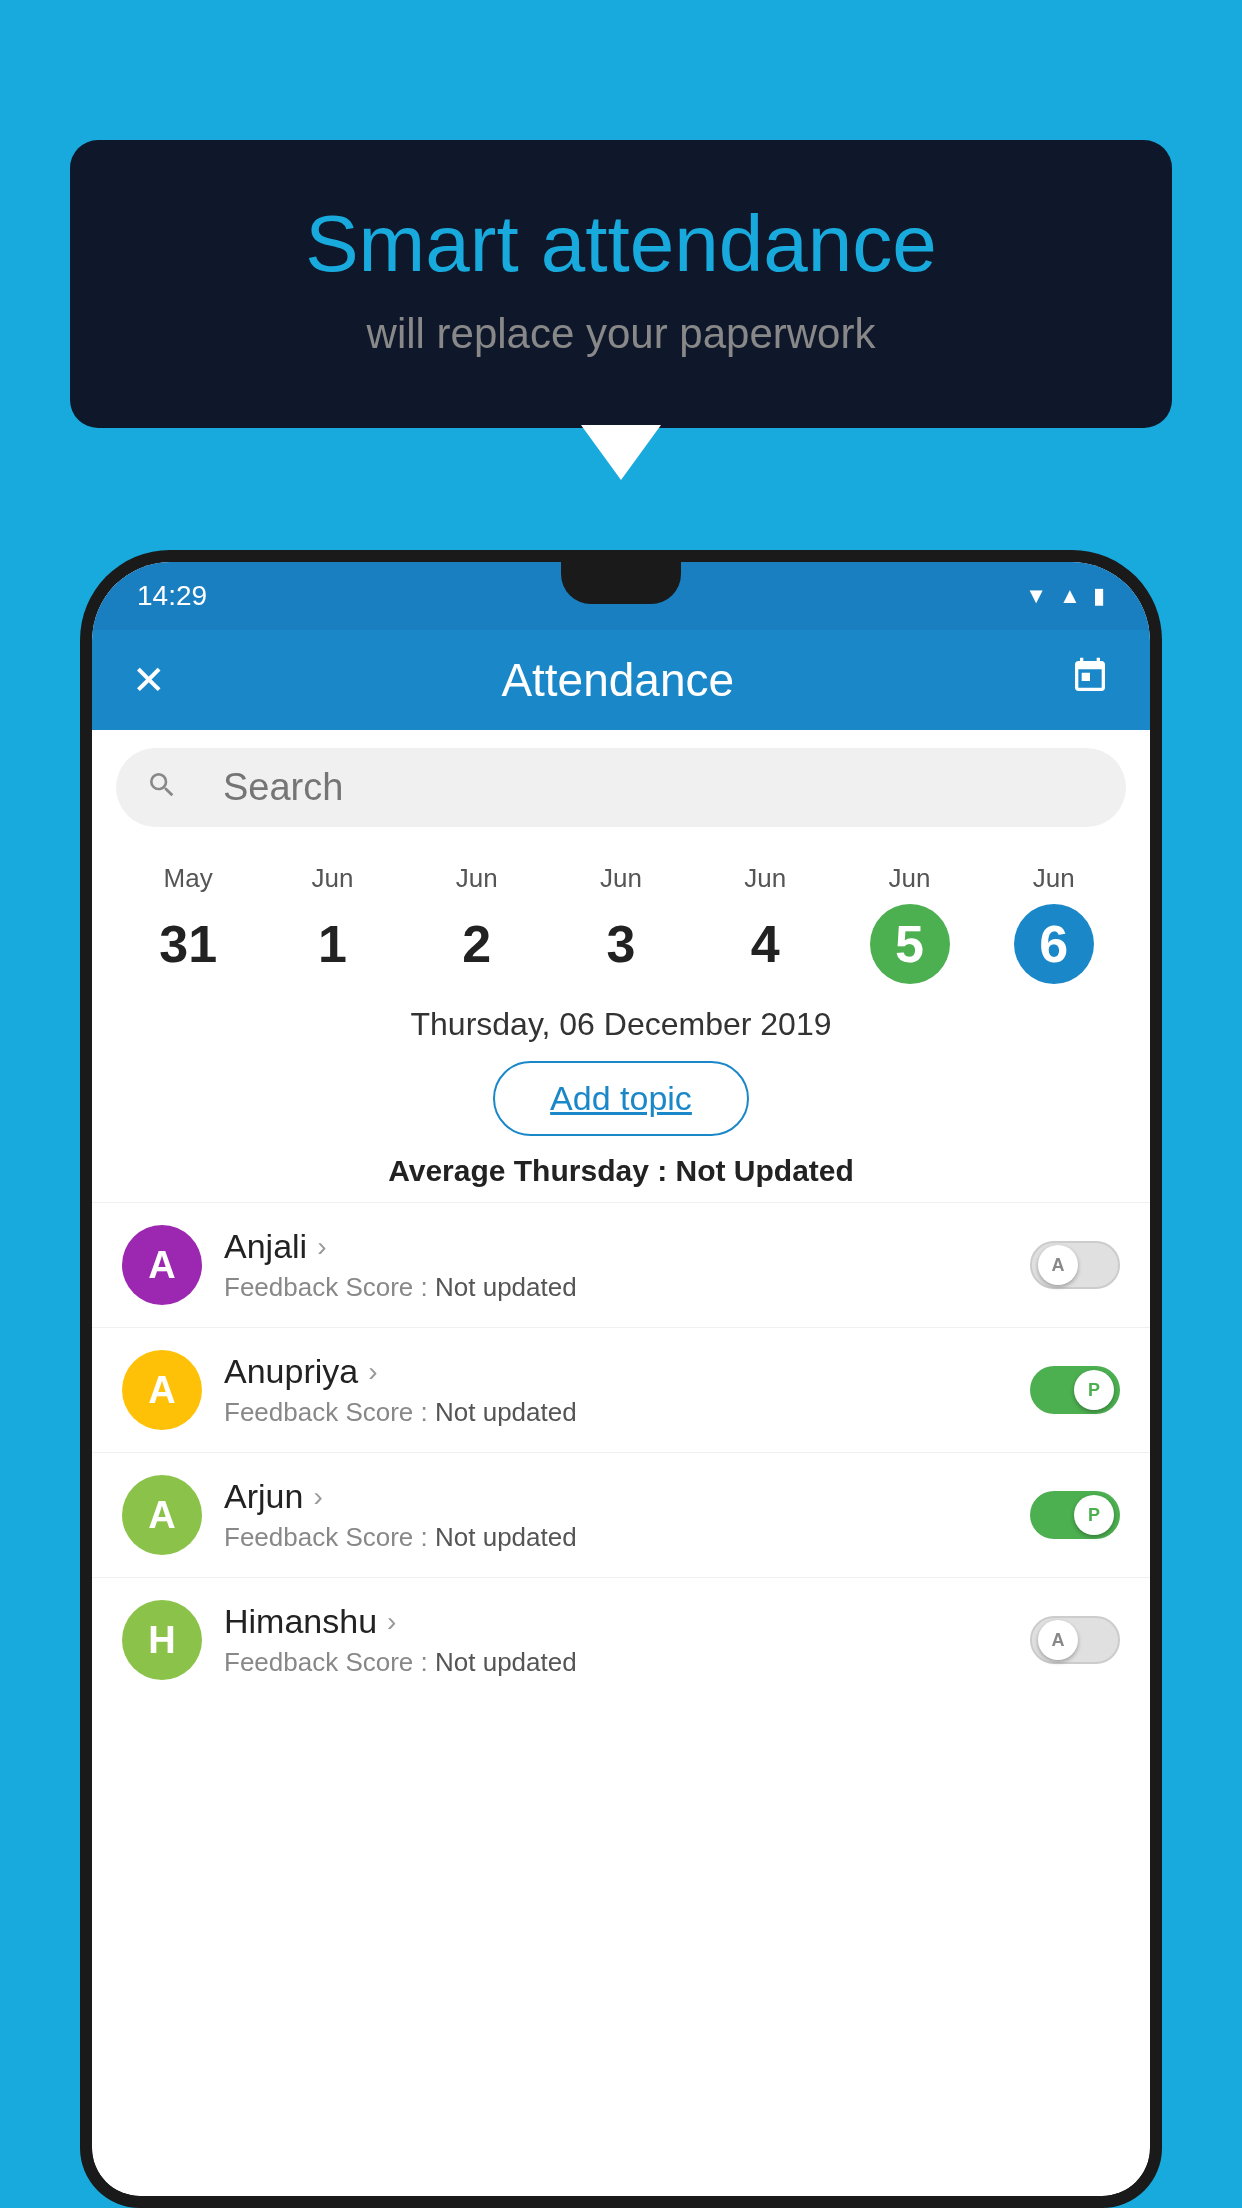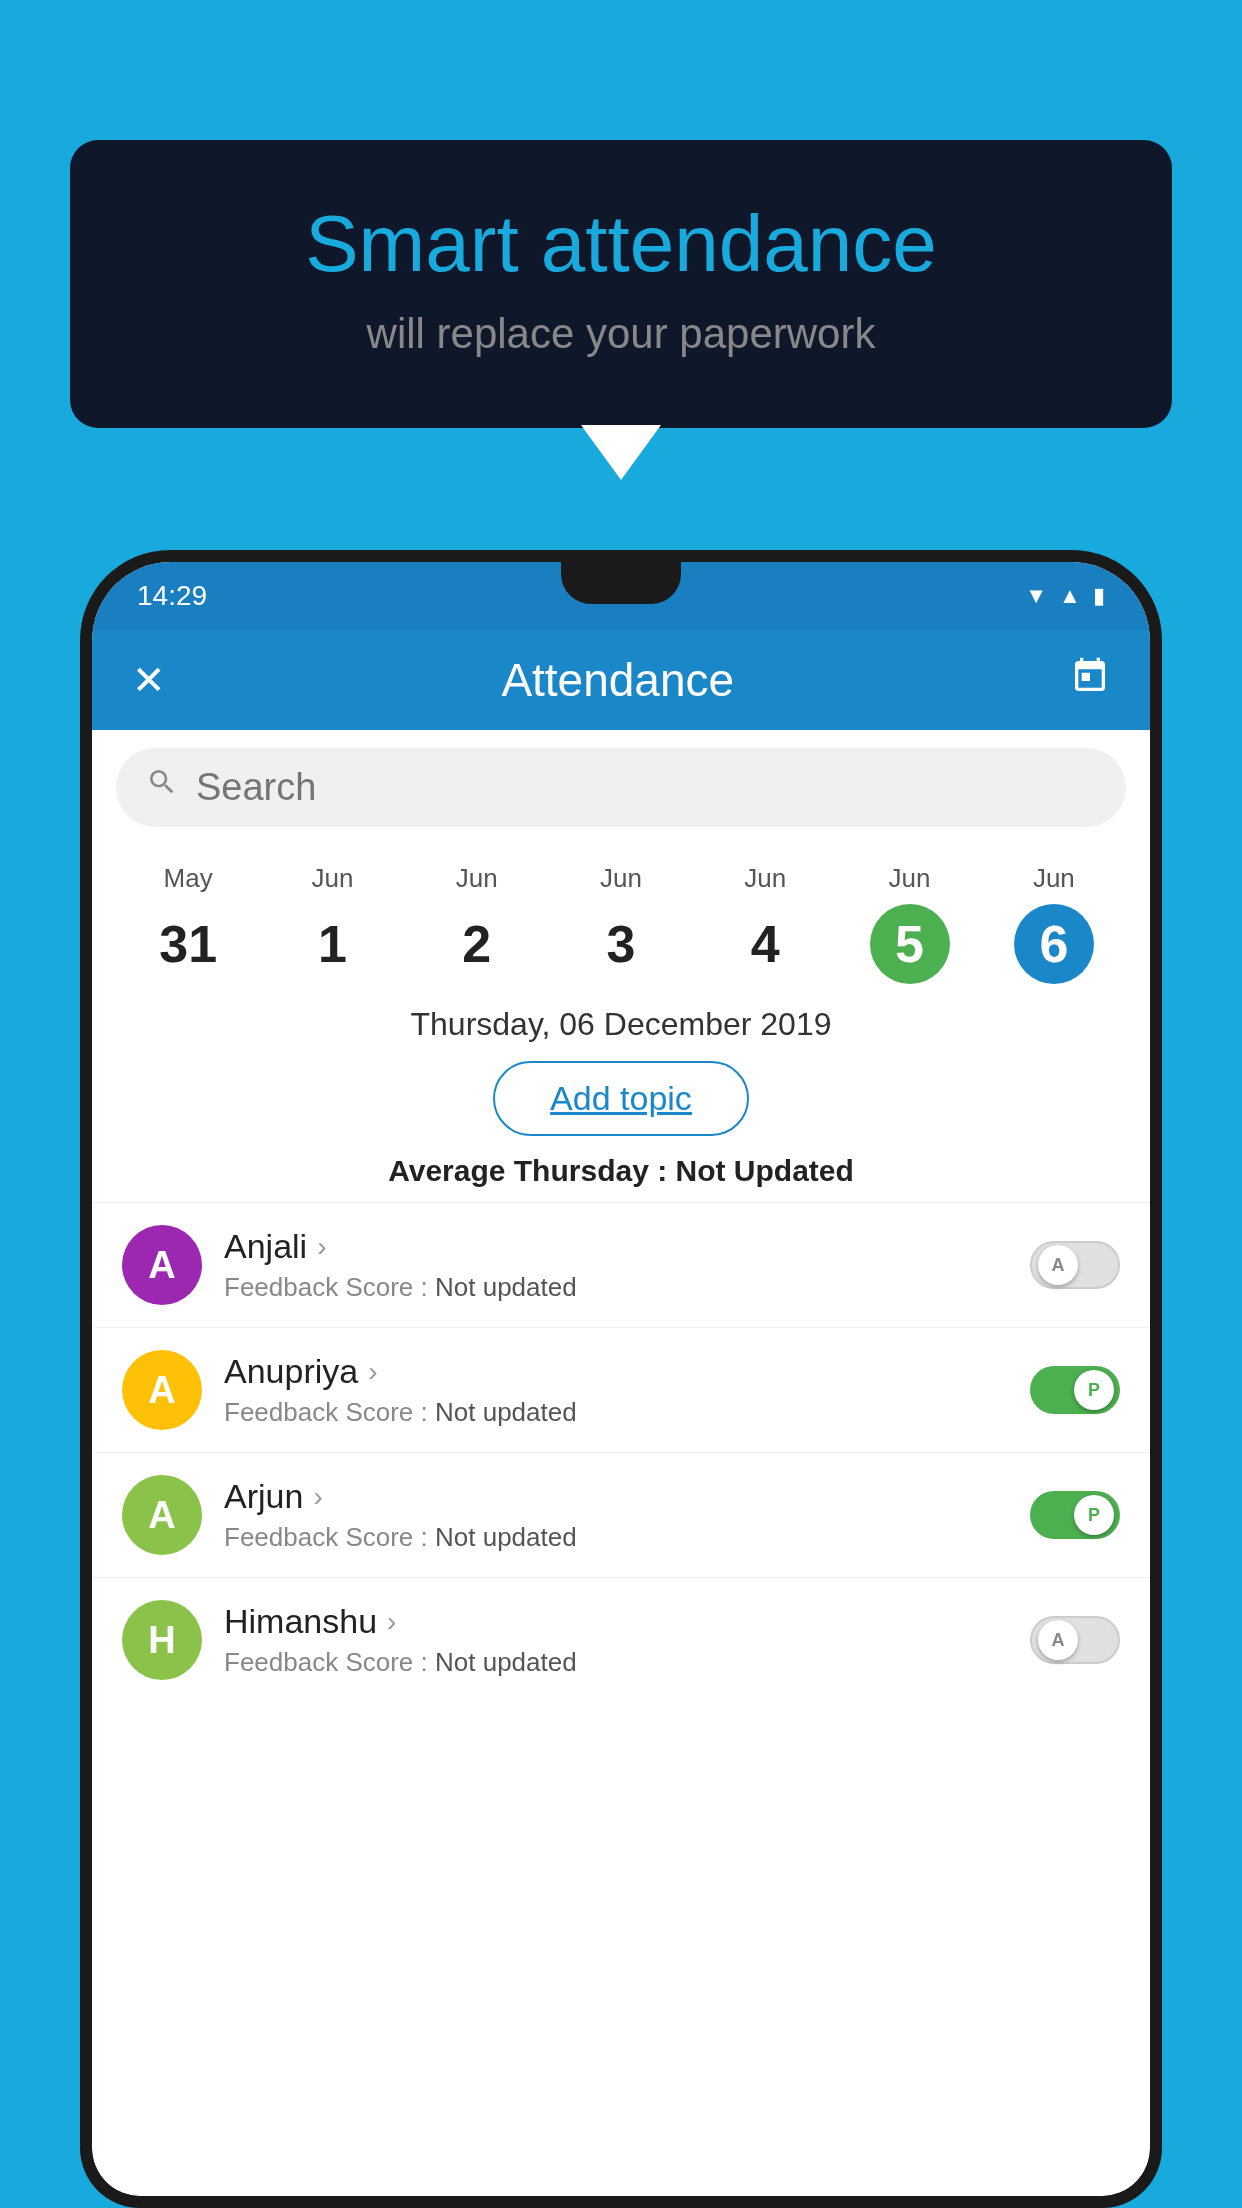--- a/index.html
+++ b/index.html
@@ -144,23 +144,24 @@
       font-size: 40px;
       cursor: pointer;
     }
 
     
     .search-container {
       background: #f0f0f0;
       margin: 18px 24px;
       border-radius: 40px;
       display: flex;
-      align-items: flex-start;
+      align-items: flex-end;
       padding: 18px 30px;
       flex-shrink: 0;
+      gap: 27px;
     }
     .search-icon-el {
       color: #888;
       font-size: 32px;
       margin-right: 18px;
     }
     .search-input {
       font-size: 38px;
       color: #999;
       background: transparent;
@@ -168,21 +169,20 @@
       outline: none;
       flex: 1;
     }
 
     
     .calendar-row {
       display: flex;
       align-items: center;
       padding: 18px 24px 0;
       flex-shrink: 0;
-      justify-content: flex-end;
     }
     .calendar-day {
       flex: 1;
       text-align: center;
     }
     .cal-month {
       font-size: 26px;
       color: #555;
       margin-bottom: 10px;
     }

